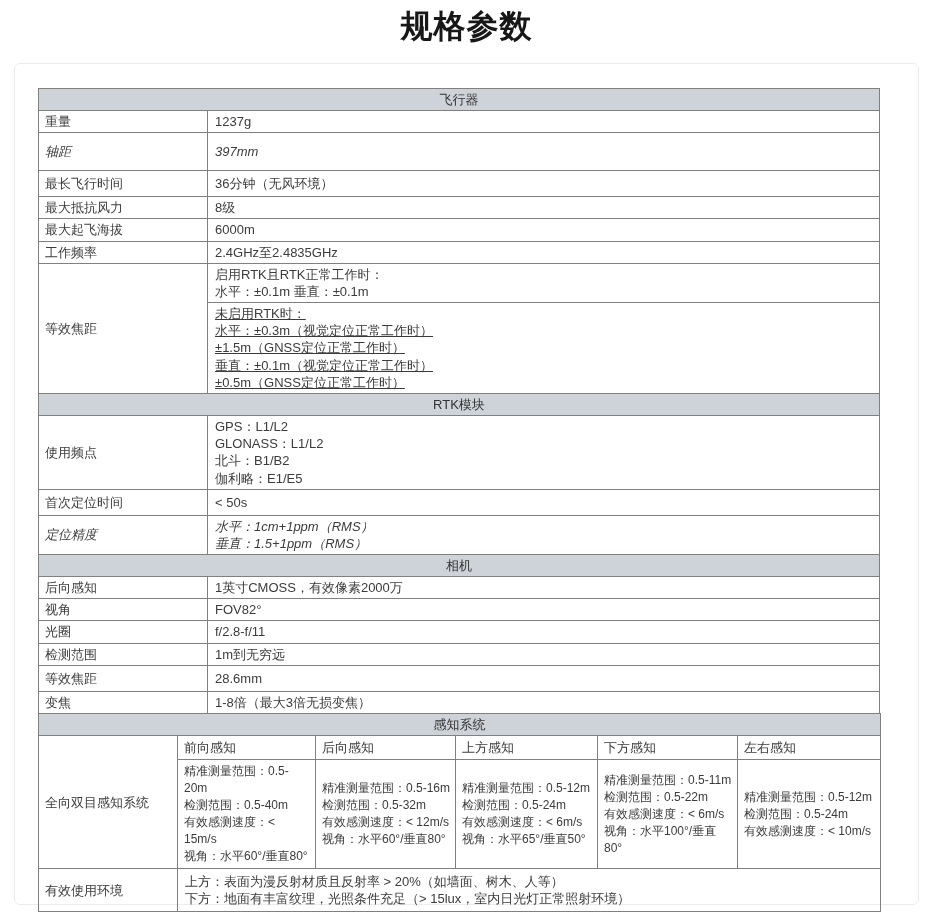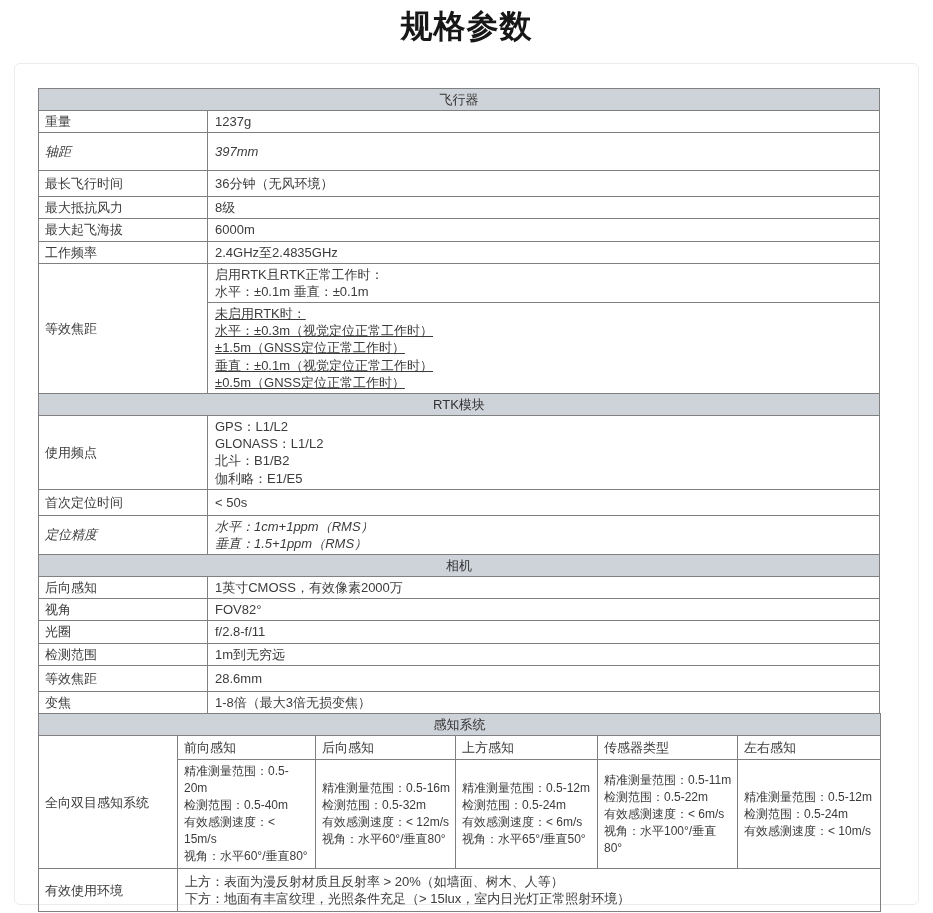--- a/index.html
+++ b/index.html
@@ -192,21 +192,21 @@
     </colgroup>
     <tbody>
       <tr class="section h22">
         <td colspan="6">感知系统</td>
       </tr>
       <tr class="h24">
         <td class="lbl" rowspan="2">全向双目感知系统</td>
         <td class="dirhead">前向感知</td>
         <td class="dirhead">后向感知</td>
         <td class="dirhead">上方感知</td>
-        <td class="dirhead">传感器类型</td>
+        <td class="dirhead">下方感知</td>
         <td class="dirhead">左右感知</td>
       </tr>
       <tr class="h80">
         <td class="specs">精准测量范围：0.5-20m
 检测范围：0.5-40m
 有效感测速度：&lt; 15m/s
 视角：水平60°/垂直80°</td>
         <td class="specs">精准测量范围：0.5-16m
 检测范围：0.5-32m
 有效感测速度：&lt; 12m/s

